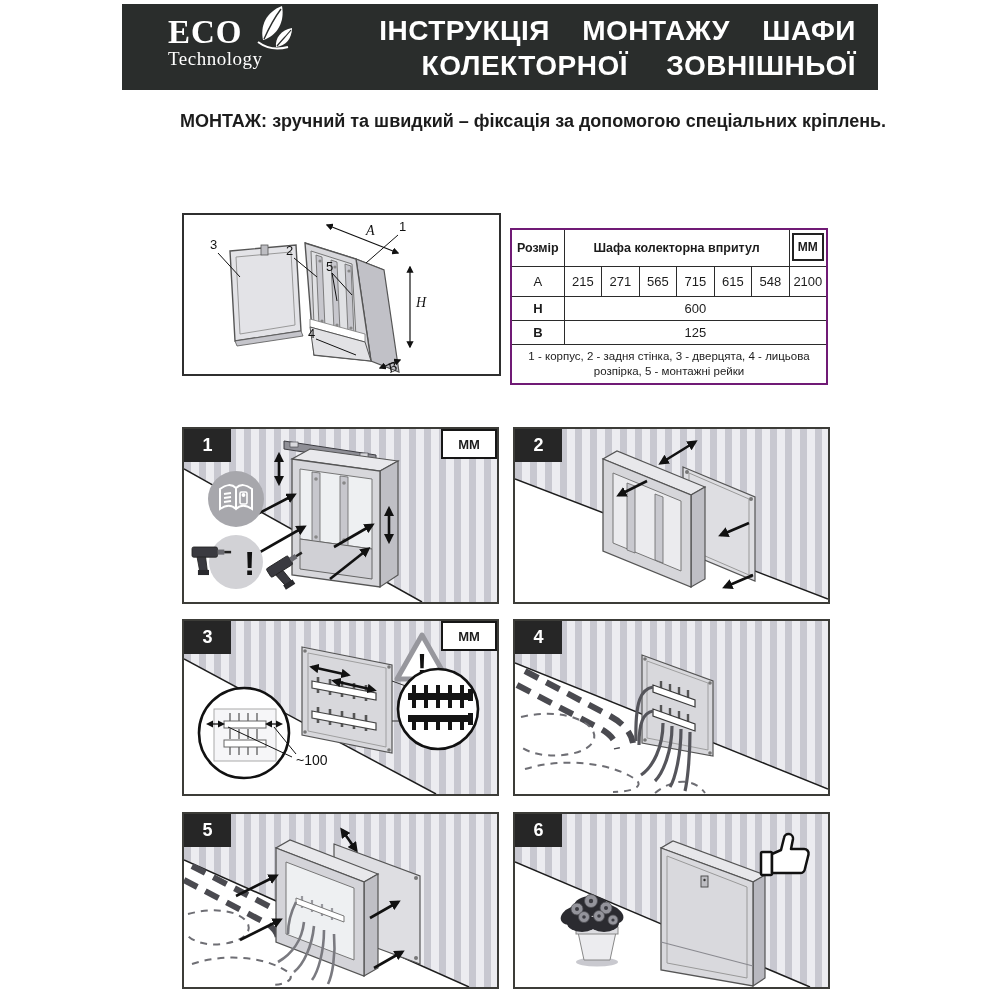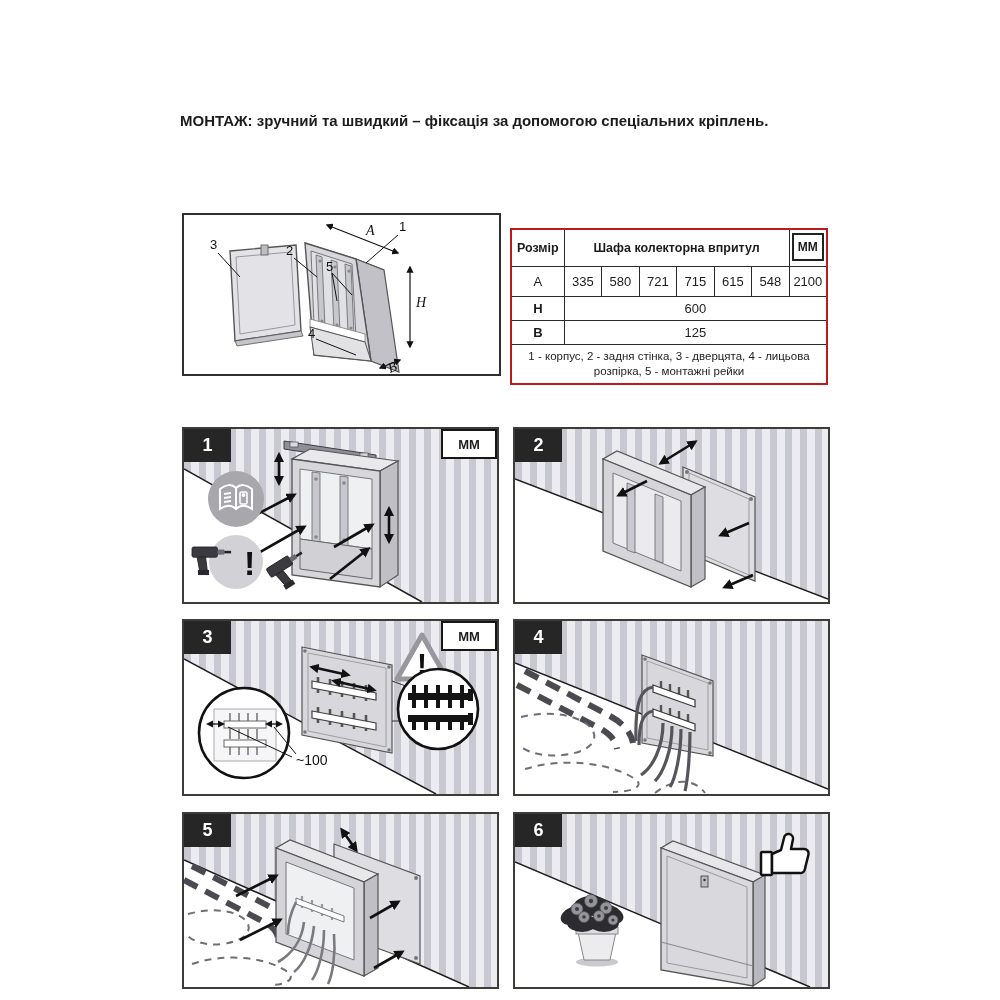--- a/index.html
+++ b/index.html
@@ -10,32 +10,32 @@
   .banner{position:absolute;left:122px;top:4px;width:756px;height:86px;background:#2a2d2c;}
   .logo{position:absolute;left:46px;top:12px;color:#fff;}
   .logo-eco{font-family:"Liberation Serif",serif;font-weight:700;font-size:33px;line-height:33px;letter-spacing:1px;}
   .logo-tech{font-family:"Liberation Serif",serif;font-size:19px;line-height:20px;letter-spacing:.5px;}
   .leaf{position:absolute;left:74px;top:-12px;}
   .title{position:absolute;right:22px;top:9px;text-align:right;color:#fff;font-weight:700;}
   .title .l1{font-size:28px;line-height:35px;letter-spacing:.5px;word-spacing:24px;}
   .title .l2{font-size:28px;line-height:35px;letter-spacing:.5px;word-spacing:30px;}
 
   
-  .intro{position:absolute;left:180px;top:112px;font-size:15px;line-height:18px;font-weight:700;}
+  .intro{position:absolute;left:180px;top:112px;font-size:18px;line-height:18px;font-weight:700;}
   .intro b{font-weight:800;}
 
   
   .diagram{position:absolute;left:182px;top:213px;width:315px;height:159px;border:2px solid #2f2f2f;background:#fff;}
   .diagram svg{position:absolute;inset:0;}
   .dlabel{font-size:13px;font-weight:400;fill:#111;}
   .ditalic{font-style:italic;font-family:"Liberation Serif",serif;font-size:14px;fill:#111;}
 
   
   .spec{position:absolute;left:510px;top:228px;width:318px;border-collapse:collapse;
-        border:2px solid #b91c1c;font-size:13px;}
+        border:2px solid #701a75;font-size:13px;}
   .spec th,.spec td{border:1px solid #2b2b2b;text-align:center;padding:0;}
   .spec .h-row th{height:36px;font-size:12.5px;}
   .spec .lab{font-weight:700;width:52px;}
   .spec .val-row td{height:29px;font-weight:400;}
   .spec .span-row td{height:23px;}
   .spec .units-th{vertical-align:top;}
   .mm-box{border:2px solid #222;margin:3px 2px;height:24px;display:flex;align-items:center;justify-content:center;
           font-weight:700;font-size:12px;}
   .note-cell{font-size:11.5px;font-weight:400;text-align:left;padding:4px 16px !important;line-height:1.3;height:30px;}
 
@@ -49,20 +49,39 @@
             display:flex;align-items:center;justify-content:center;font-weight:700;font-size:13px;z-index:3;}
   .p1{left:182px;top:427px;} .p2{left:513px;top:427px;}
   .p3{left:182px;top:619px;} .p4{left:513px;top:619px;}
   .p5{left:182px;top:812px;} .p6{left:513px;top:812px;}
 </style>
 </head>
 <body>
 
 <div id="page">
 
+  <div class="banner">
+    <div class="logo">
+      <div class="logo-eco">ECO</div>
+      <div class="leaf">
+        <svg width="56" height="52" viewBox="0 0 56 52">
+          <path d="M40,2 C24,8 18,22 21,36 C35,32 43,18 40,2 Z" fill="#fff"></path>
+          <path d="M22,35 C27,24 33,13 39,5" stroke="#2a2d2c" stroke-width="1.4" fill="none"></path>
+          <path d="M50,24 C39,26 33,34 34,43 C44,42 50,34 50,24 Z" fill="#fff"></path>
+          <path d="M35,42 C40,36 45,31 49,26" stroke="#2a2d2c" stroke-width="1.2" fill="none"></path>
+          <path d="M16,38 C24,44 35,46 46,43" stroke="#fff" stroke-width="2" fill="none"></path>
+        </svg>
+      </div>
+      <div class="logo-tech">Technology</div>
+    </div>
+    <div class="title">
+      <div class="l1">ІНСТРУКЦІЯ МОНТАЖУ ШАФИ</div>
+      <div class="l2">КОЛЕКТОРНОЇ ЗОВНІШНЬОЇ</div>
+    </div>
+  </div>
 
   <div class="intro">
     <div><b>МОНТАЖ:</b><span> зручний та швидкий – фіксація за допомогою спеціальних кріплень.</span></div>
   </div>
 
   <div class="diagram">
     <svg viewBox="0 0 315 159">
       <defs>
         <marker id="dA" viewBox="0 0 10 10" refX="8" refY="5" markerWidth="6" markerHeight="6" orient="auto-start-reverse">
           <path d="M0,0L10,5L0,10z" fill="#111"></path>
@@ -131,23 +150,23 @@
     <tbody>
         <tr class="h-row">
       <th class="lab">Розмір</th>
       <th colspan="6">Шафа колекторна впритул</th>
       <th class="units-th">
         <div class="mm-box">ММ</div>
       </th>
     </tr>
     <tr class="val-row">
       <td class="lab">A</td>
-      <td>335</td>
-      <td>580</td>
-      <td>721</td>
+      <td>215</td>
+      <td>271</td>
+      <td>565</td>
       <td>715</td>
       <td>615</td>
       <td>548</td>
       <td>2100</td>
     </tr>
     <tr class="span-row">
       <td class="lab">H</td>
       <td colspan="7">600</td>
     </tr>
     <tr class="span-row">

